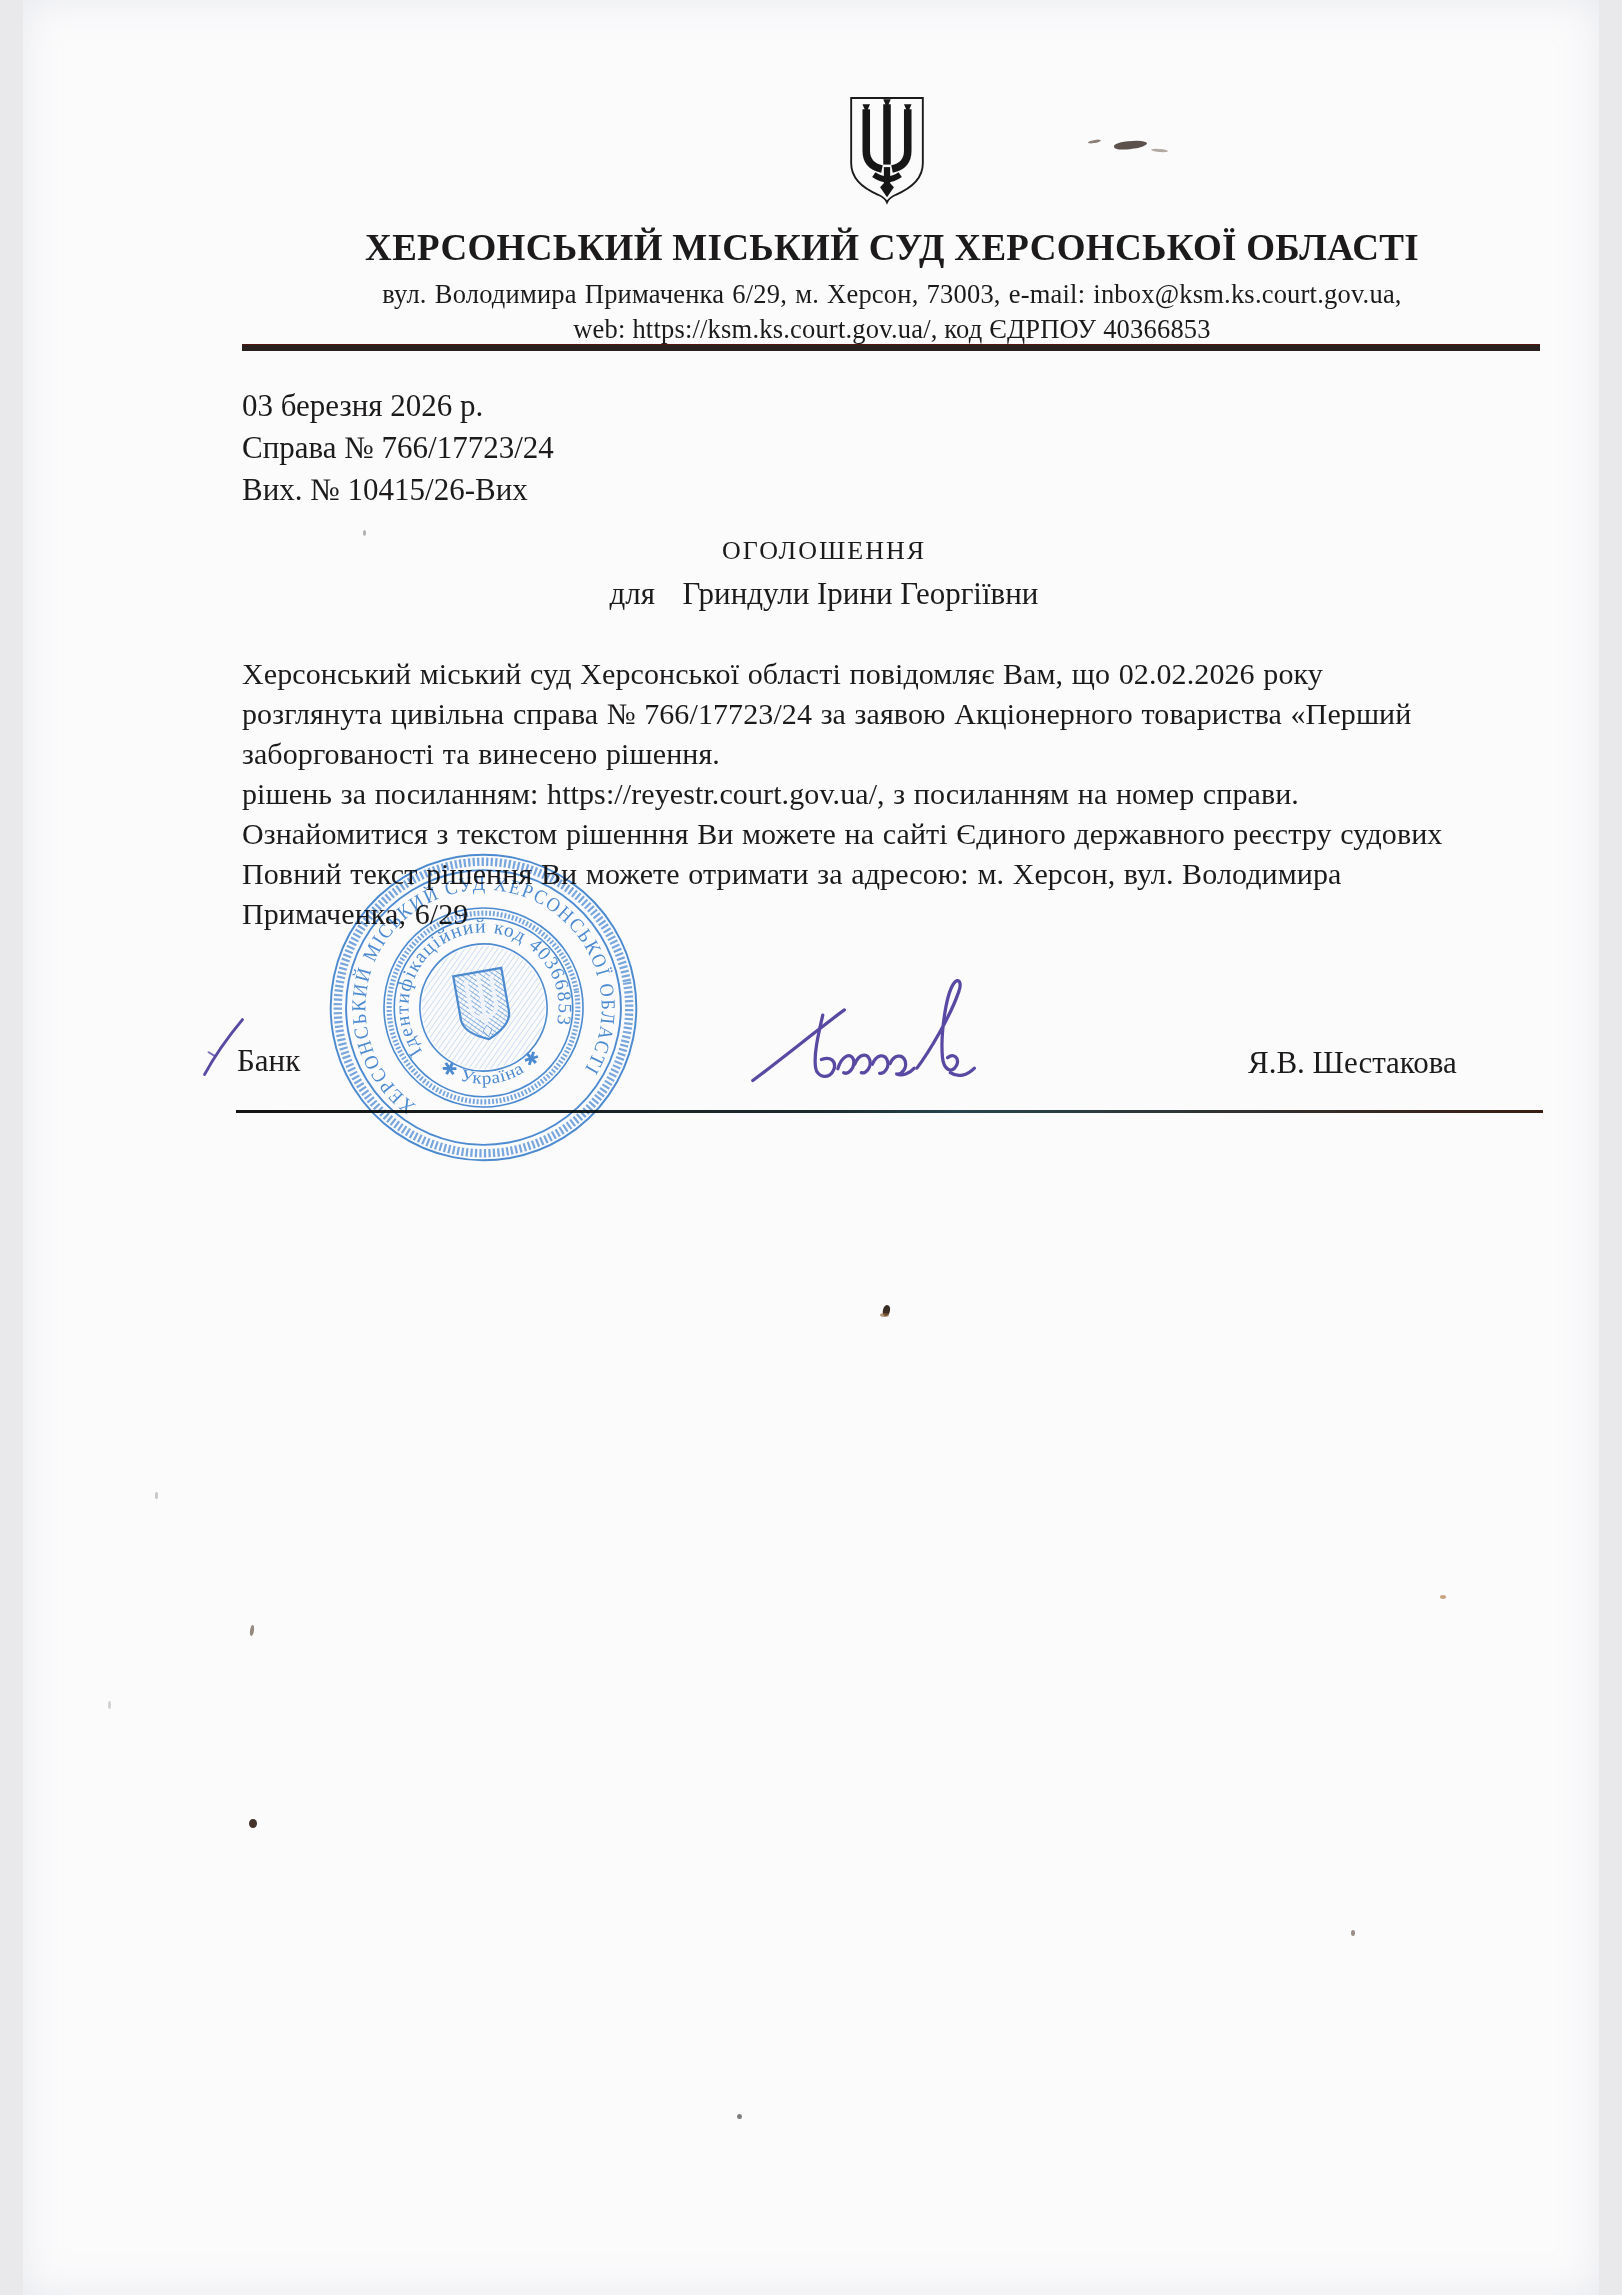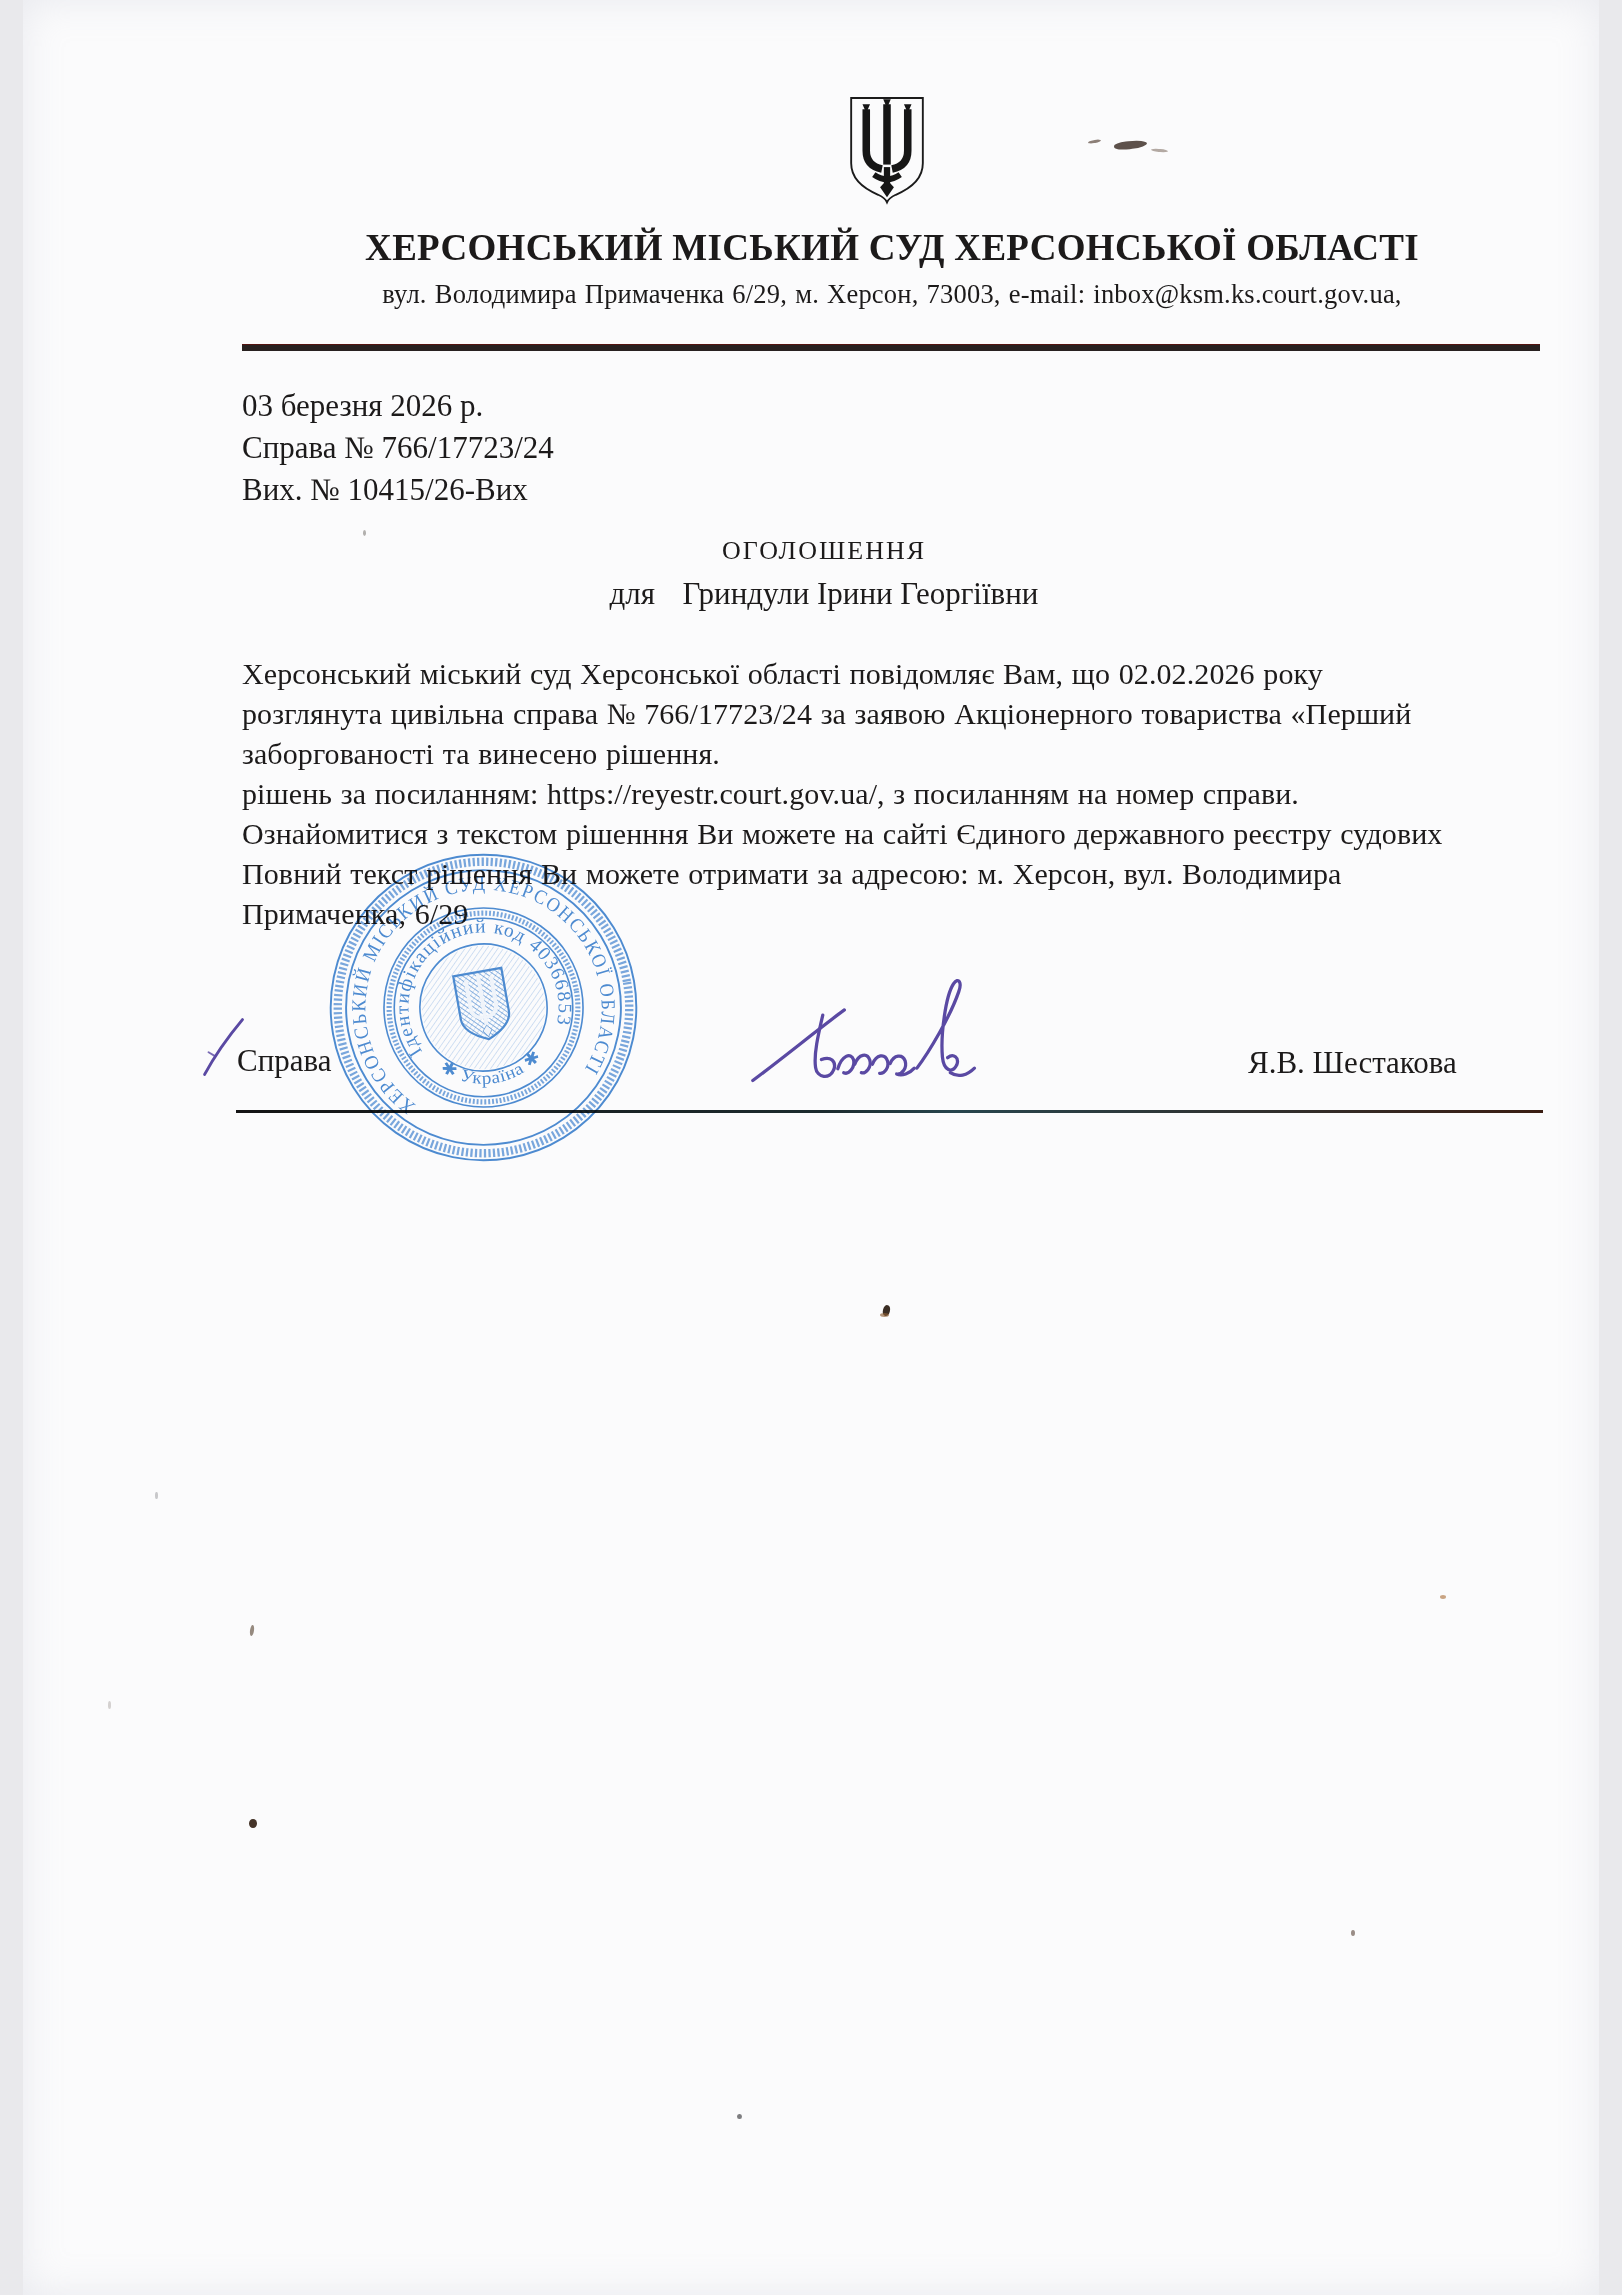--- a/index.html
+++ b/index.html
@@ -64,20 +64,21 @@
       <path d="M 0,-72 V 24" stroke-width="12"></path>
       <path d="M -21,40 Q 0,55 21,40" stroke-width="9"></path>
       <path d="M 0,28 V 54" stroke-width="10"></path>
     </g>
     <path d="M -39,-72 h 12 l -6,14 z M -6,-80 h 12 l -6,14 z M 27,-72 h 12 l -6,14 z" fill="#161616"></path>
     <path d="M 0,48 L 11,60 L 0,76 L -11,60 Z" fill="#161616"></path>
   </svg>
 
   <div class="abs ctr court-name">ХЕРСОНСЬКИЙ МІСЬКИЙ СУД ХЕРСОНСЬКОЇ ОБЛАСТІ</div>
   <div class="abs ctr addr1">вул. Володимира Примаченка  6/29, м. Херсон, 73003, e-mail: inbox@ksm.ks.court.gov.ua,</div>
+  <div class="abs ctr addr2">web: https://ksm.ks.court.gov.ua/, код ЄДРПОУ 40366853</div>
   <div class="abs top-rule"></div>
 
   <div class="abs meta">
     <div>03 березня 2026 р.</div>
     <div>Справа № 766/17723/24</div>
     <div>Вих. № 10415/26-Вих</div>
   </div>
 
   <div class="abs ctr ann-title">ОГОЛОШЕННЯ</div>
   <div class="abs ctr ann-recipient">
@@ -87,21 +88,21 @@
   <div class="abs body-text">
     <div>Херсонський міський суд Херсонської області повідомляє Вам, що 02.02.2026 року</div>
     <div>розглянута цивільна справа № 766/17723/24 за заявою Акціонерного товариства «Перший</div>
     <div>заборгованості та винесено рішення.</div>
     <div>рішень за посиланням: https://reyestr.court.gov.ua/, з посиланням на номер справи.</div>
     <div>Ознайомитися з текстом рішенння Ви можете на сайті Єдиного державного реєстру судових</div>
     <div>Повний текст рішення Ви можете отримати за адресою: м. Херсон, вул. Володимира</div>
     <div>Примаченка, 6/29</div>
   </div>
 
-  <div class="abs sig-role">Справа</div>
+  <div class="abs sig-role">Банк</div>
   <div class="abs sig-name">Я.В. Шестакова</div>
   <div class="abs bottom-rule"></div>
 
   <svg class="abs pen-slash" viewBox="0 0 72 92">
     <path d="M 4,88 C 18,62 42,28 62,4" fill="none" stroke="#5b4aa5" stroke-width="4.5" stroke-linecap="round"></path>
     <path d="M 10,54 l 10,6" fill="none" stroke="#5b4aa5" stroke-width="3" stroke-linecap="round" opacity=".8"></path>
   </svg>
 
   <svg class="abs signature" viewBox="0 0 420 260">
     <g fill="none" stroke="#5b4aa5" stroke-width="5" stroke-linecap="round" stroke-linejoin="round">

